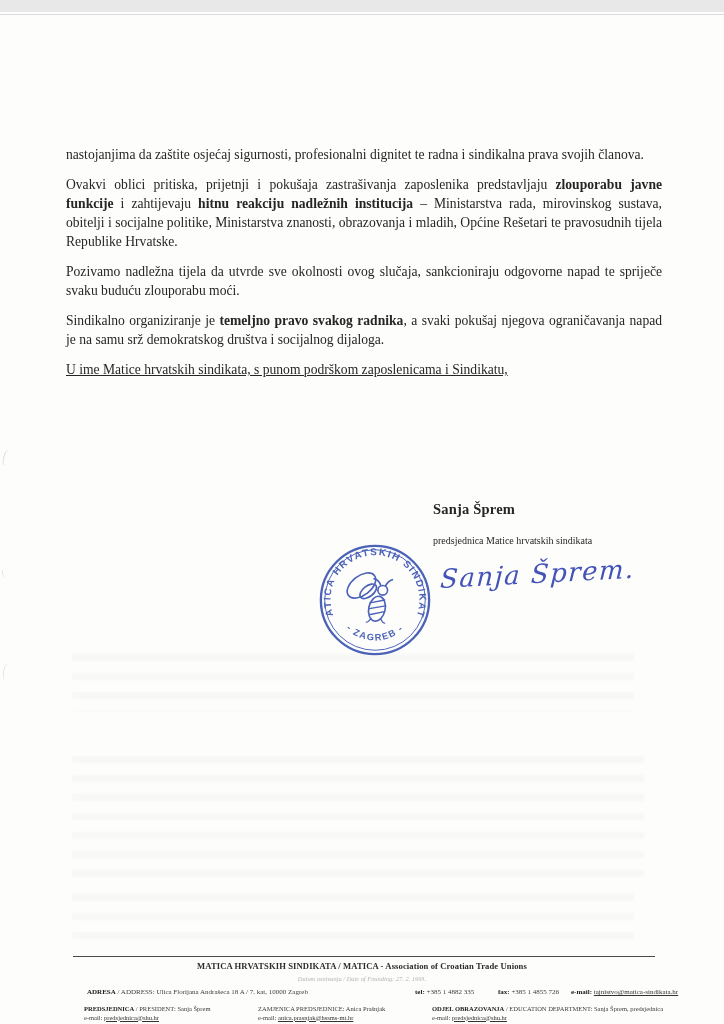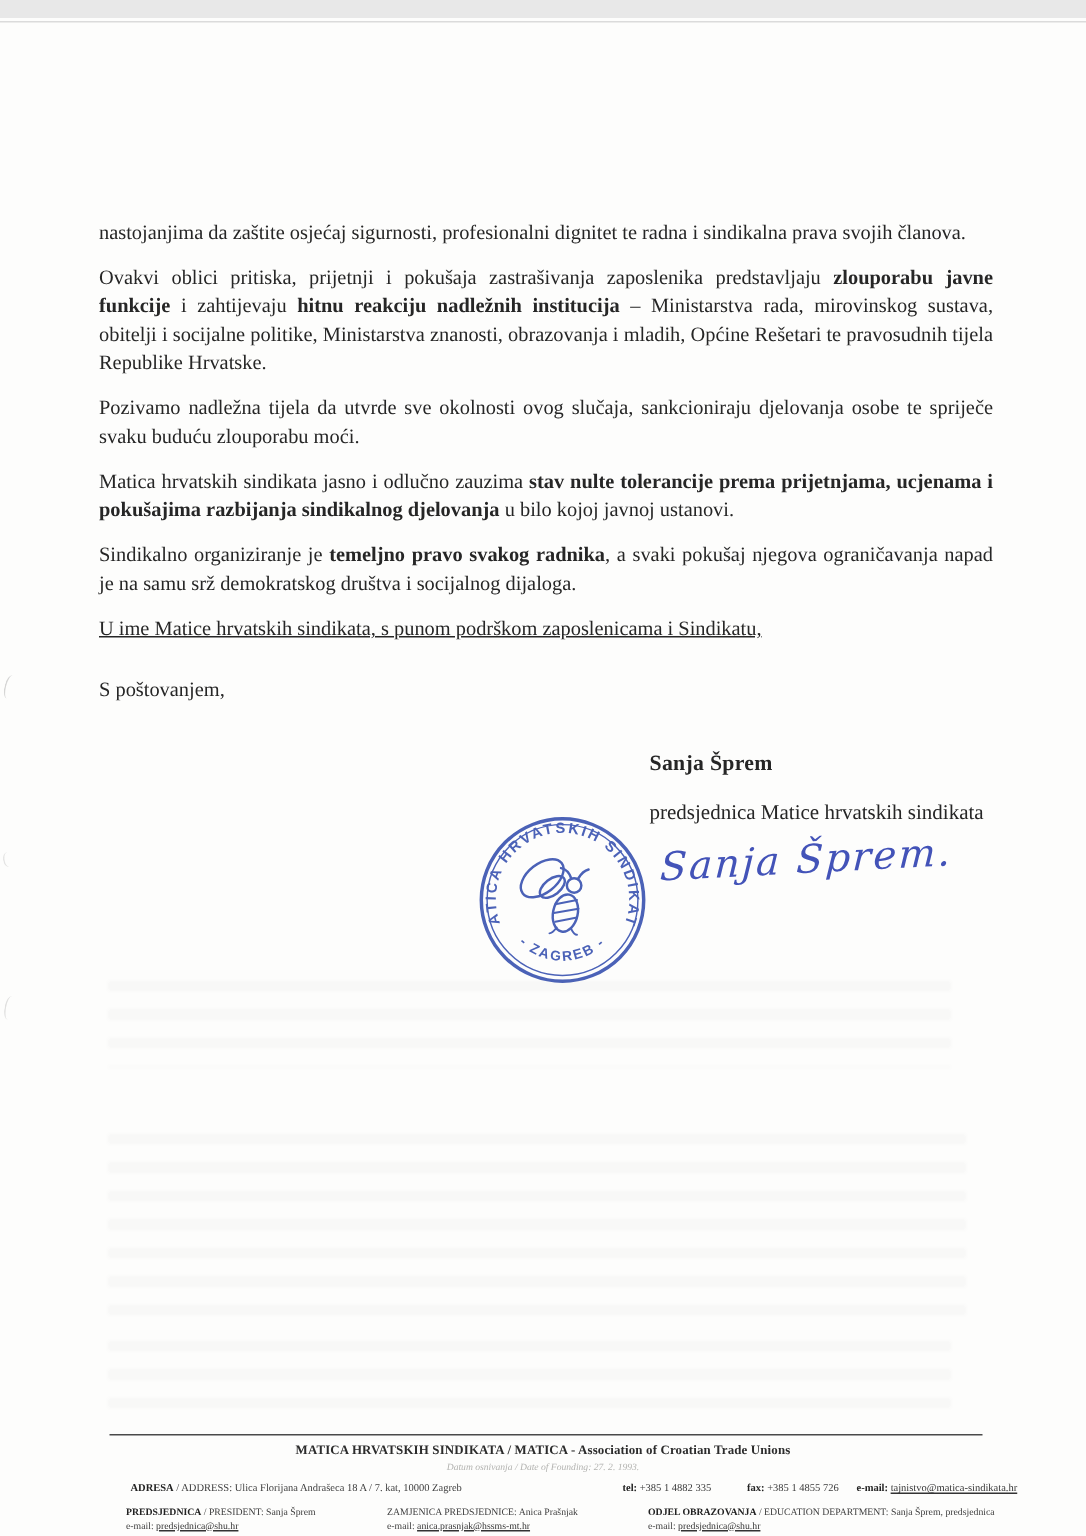--- a/index.html
+++ b/index.html
@@ -18,21 +18,21 @@
   .body-text{
     position:absolute;left:66px;top:133px;width:596px;
     font-size:13.6px;line-height:19px;text-align:justify;
   }
   .body-text p{margin:0 0 11px 0;}
   .body-text p.gap-lg{margin-bottom:22px;text-decoration:underline;}
   .b{font-weight:bold;}
 
   
   .sig-name{position:absolute;left:433px;top:489px;font-weight:bold;font-size:14.5px;letter-spacing:.2px;}
-  .sig-title{position:absolute;left:433px;top:523px;font-size:14px;}
+  .sig-title{position:absolute;left:433px;top:523px;font-size:10px;}
   .handwriting{
     position:absolute;left:440px;top:547px;width:190px;
     font-family:"DejaVu Serif", serif;font-style:italic;
     font-size:26px;letter-spacing:1.5px;
     transform:rotate(-3deg) skewX(-6deg);
     white-space:nowrap;
   }
 
   
   .stamp{position:absolute;left:317px;top:530px;width:116px;height:116px;opacity:.92;}
@@ -71,25 +71,23 @@
 
 <div class="page">
   <div class="scan-top-edge"></div>
   <div class="scan-mark m1"></div>
   <div class="scan-mark m2"></div>
   <div class="scan-mark m3"></div>
 
   <div class="body-text">
     <p><span>nastojanjima da zaštite osjećaj sigurnosti, profesionalni dignitet te radna i sindikalna prava svojih članova.</span></p>
     <p><span>Ovakvi oblici pritiska, prijetnji i pokušaja zastrašivanja zaposlenika predstavljaju </span><span class="b">zlouporabu javne funkcije</span><span> i zahtijevaju </span><span class="b">hitnu reakciju nadležnih institucija</span><span> – Ministarstva rada, mirovinskog sustava, obitelji i socijalne politike, Ministarstva znanosti, obrazovanja i mladih, Općine Rešetari te pravosudnih tijela Republike Hrvatske.</span></p>
-    <p><span>Pozivamo nadležna tijela da utvrde sve okolnosti ovog slučaja, sankcioniraju djelovanja osobe te spriječe svaku buduću zlouporabu moći.</span></p>
-    <p><span>Matica hrvatskih sindikata jasno i odlučno zauzima </span><span class="b">stav nulte tolerancije prema prijetnjama, ucjenama i pokušajima razbijanja sindikalnog djelovanja</span><span> u bilo kojoj javnoj ustanovi.</span></p>
+    <p><span>Pozivamo nadležna tijela da utvrde sve okolnosti ovog slučaja, sankcioniraju odgovorne napad te spriječe svaku buduću zlouporabu moći.</span></p>
     <p><span>Sindikalno organiziranje je </span><span class="b">temeljno pravo svakog radnika</span><span>, a svaki pokušaj njegova ograničavanja napad je na samu srž demokratskog društva i socijalnog dijaloga.</span></p>
     <p class="gap-lg"><span>U ime Matice hrvatskih sindikata, s punom podrškom zaposlenicama i Sindikatu,</span></p>
-    <p><span>S poštovanjem,</span></p>
   </div>
 
   <div class="sig-name">Sanja Šprem</div>
   <div class="sig-title">predsjednica Matice hrvatskih sindikata</div>
 
   <svg class="stamp" viewBox="0 0 120 120">
     <g stroke="#3c55b2" fill="none">
       <circle cx="60" cy="60" r="56" stroke-width="2.4"></circle>
       <circle cx="60" cy="60" r="52" stroke-width="1"></circle>
     </g>

